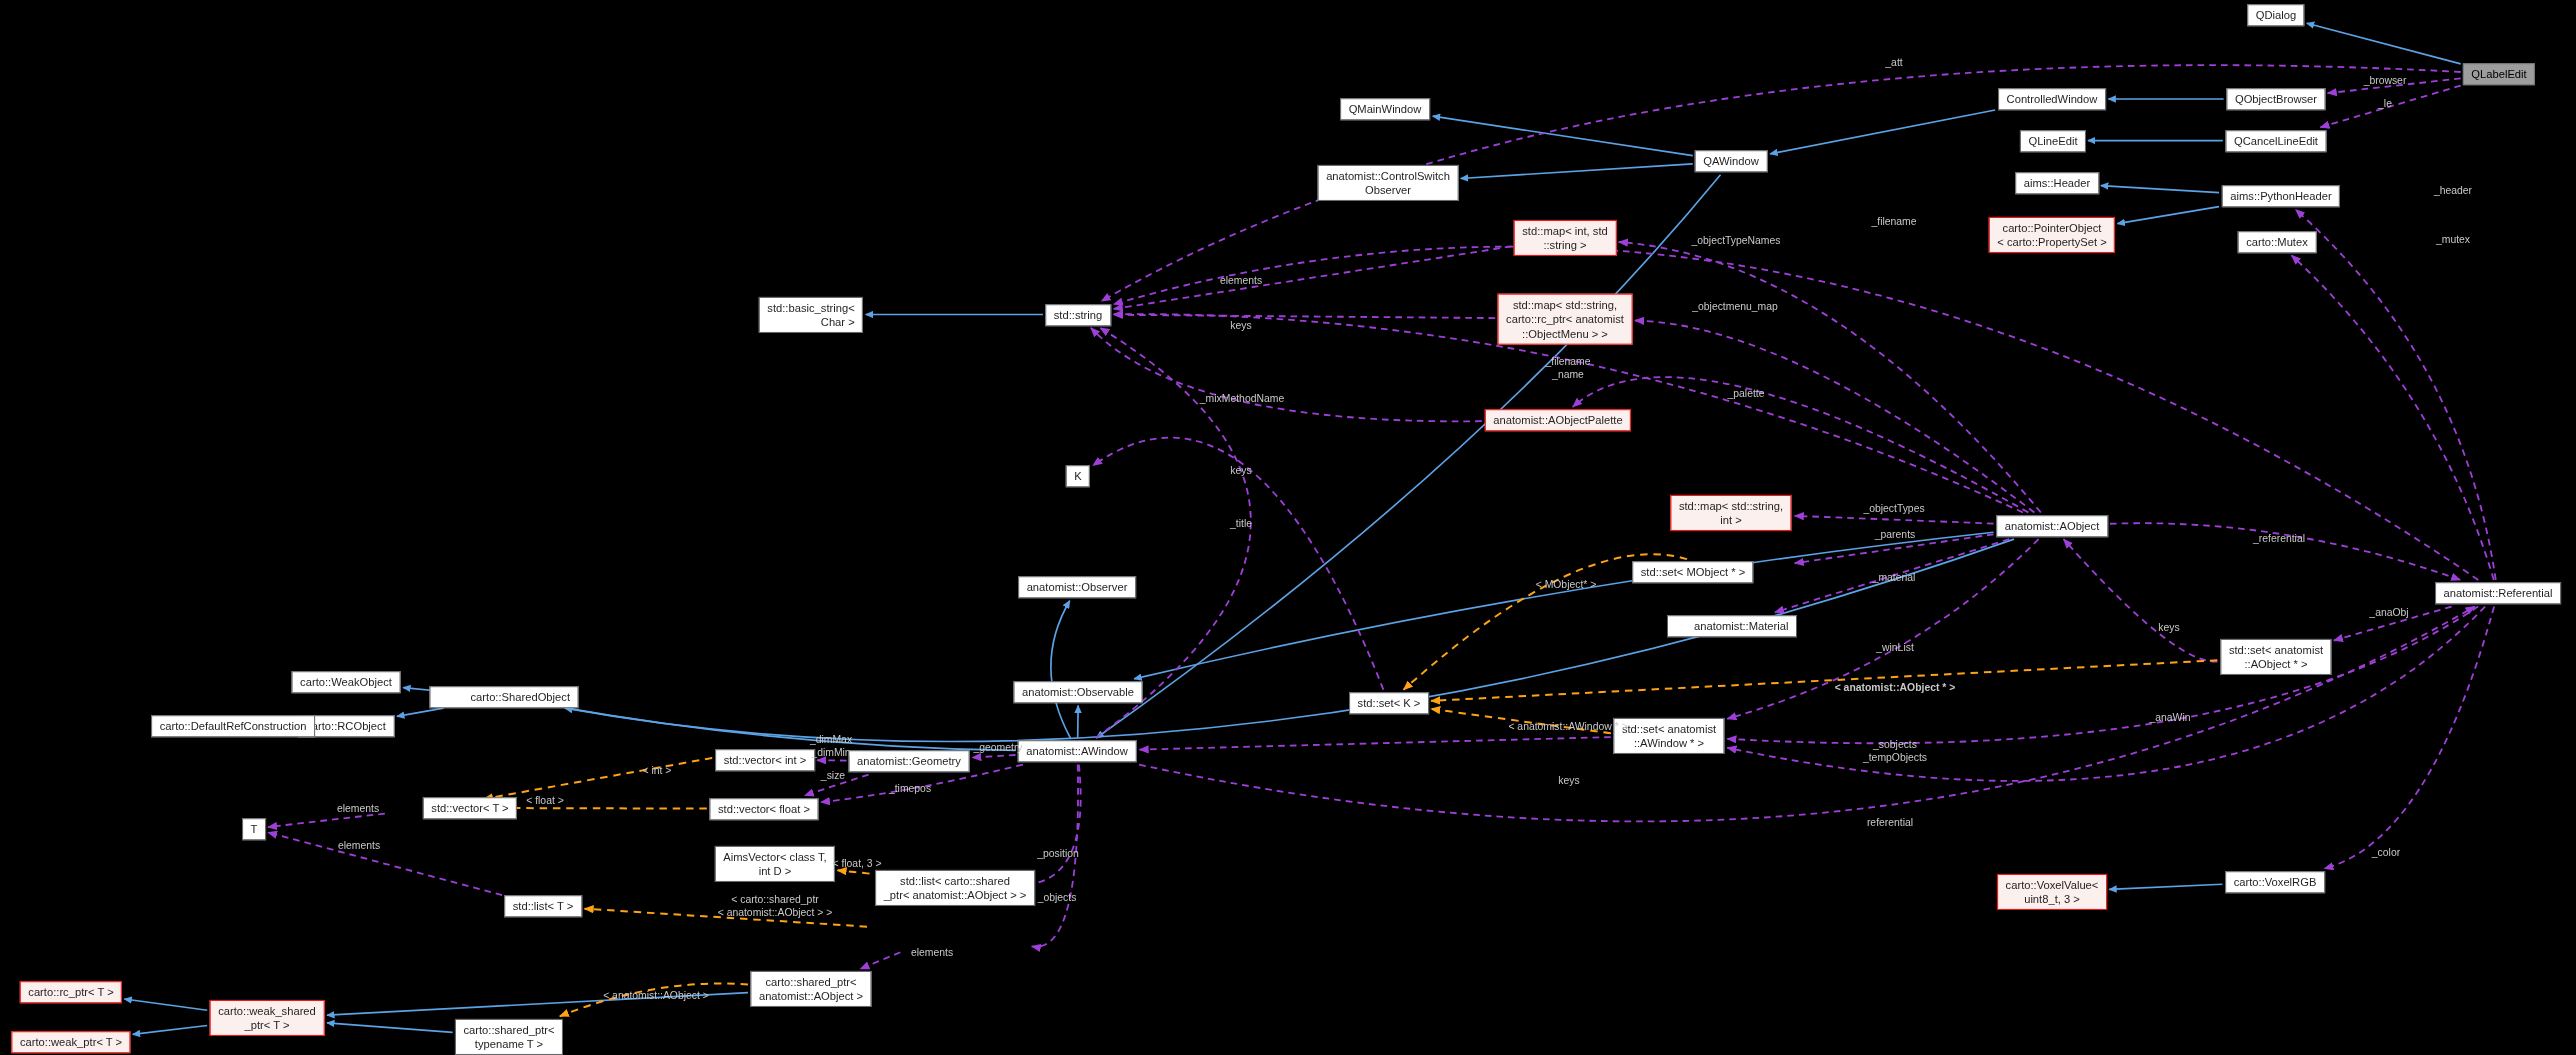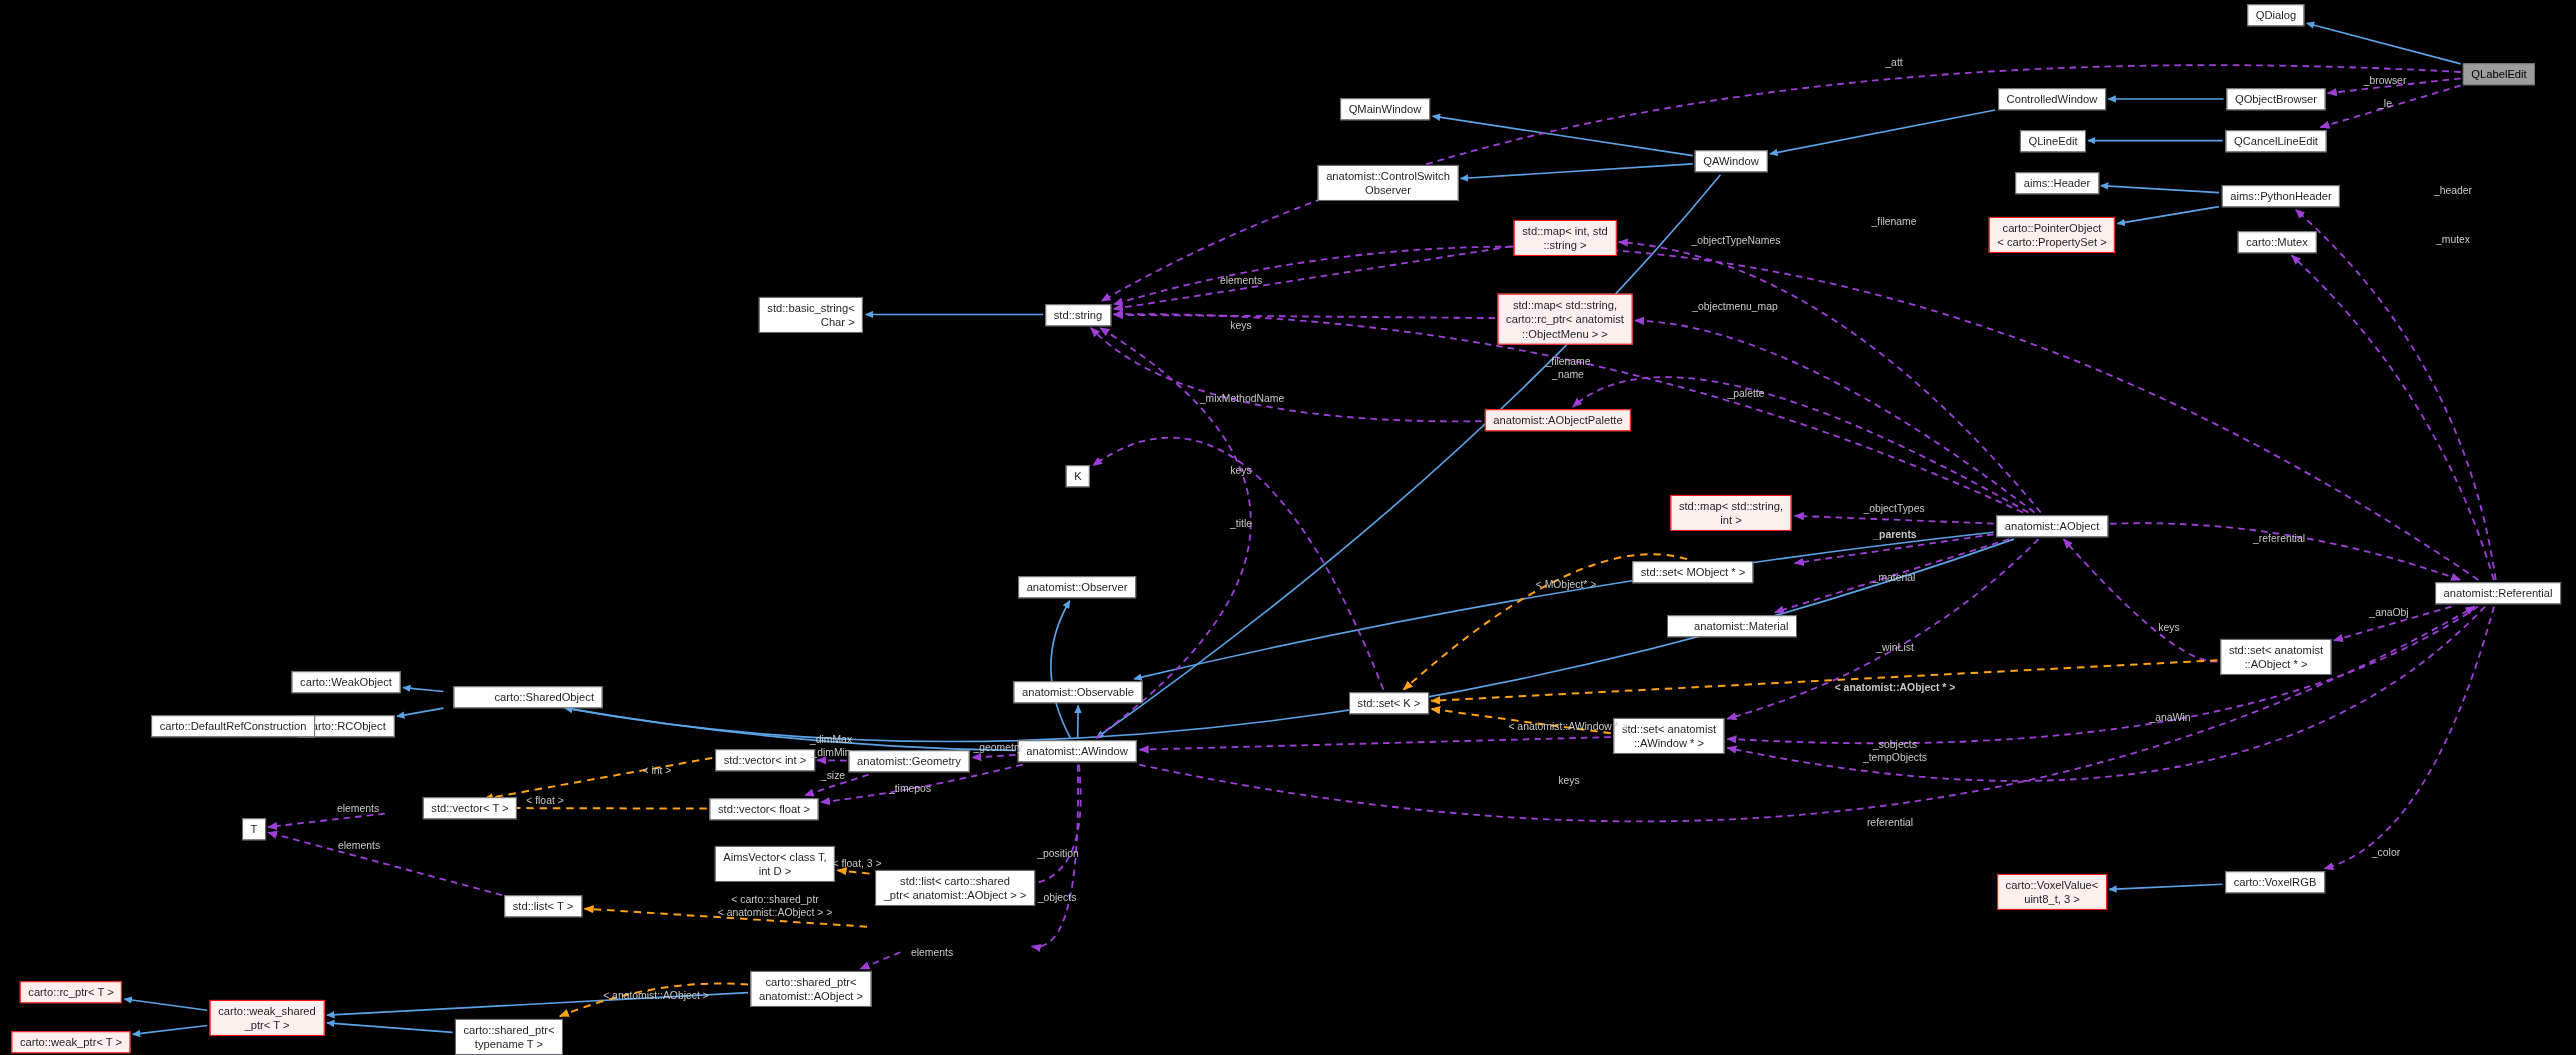--- a/index.html
+++ b/index.html
@@ -190,21 +190,21 @@
       </div>
       <div class="node " style="left: 1078px; top: 692px;">
         <div class="nl">anatomist::Observable</div>
       </div>
       <div class="node " style="left: 1389px; top: 703px;">
         <div class="nl">std::set&lt; K &gt;</div>
       </div>
       <div class="node " style="left: 346px; top: 682px;">
         <div class="nl">carto::WeakObject</div>
       </div>
-      <div class="node " style="left: 528px; top: 697px; padding-left: 40px;">
+      <div class="node " style="left: 504px; top: 697px; padding-left: 40px;">
         <div class="nl">carto::SharedObject</div>
       </div>
       <div class="node " style="left: 346px; top: 726px;">
         <div class="nl">carto::RCObject</div>
       </div>
       <div class="node " style="left: 233px; top: 726px;">
         <div class="nl">carto::DefaultRefConstruction</div>
       </div>
       <div class="node " style="left: 1077px; top: 751px;">
         <div class="nl">anatomist::AWindow</div>
@@ -311,21 +311,21 @@
       </div>
       <div class="elabel" style="left: 1241px; top: 470px;">
         <div>keys</div>
       </div>
       <div class="elabel" style="left: 1241px; top: 523px;">
         <div>_title</div>
       </div>
       <div class="elabel" style="left: 1894px; top: 508px;">
         <div>_objectTypes</div>
       </div>
-      <div class="elabel" style="left: 1895px; top: 534px; font-weight: bold;">
+      <div class="elabel" style="left: 1895px; top: 534px;">
         <div>_parents</div>
       </div>
       <div class="elabel" style="left: 1894px; top: 577px;">
         <div>_material</div>
       </div>
       <div class="elabel" style="left: 2279px; top: 538px;">
         <div>_referential</div>
       </div>
       <div class="elabel" style="left: 2169px; top: 627px;">
         <div>keys</div>

